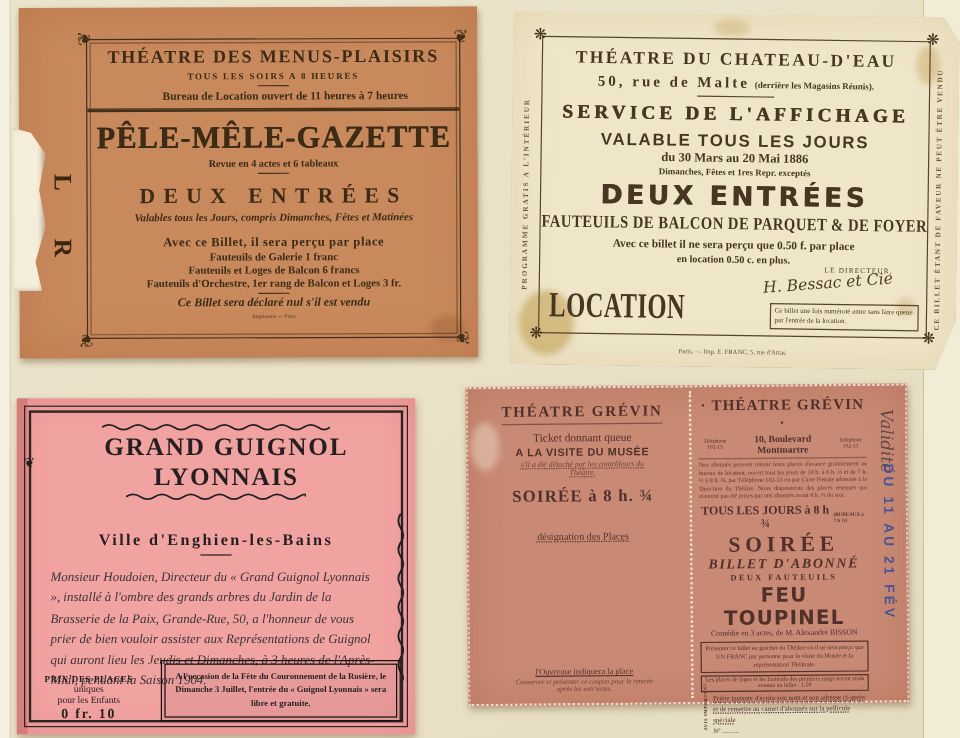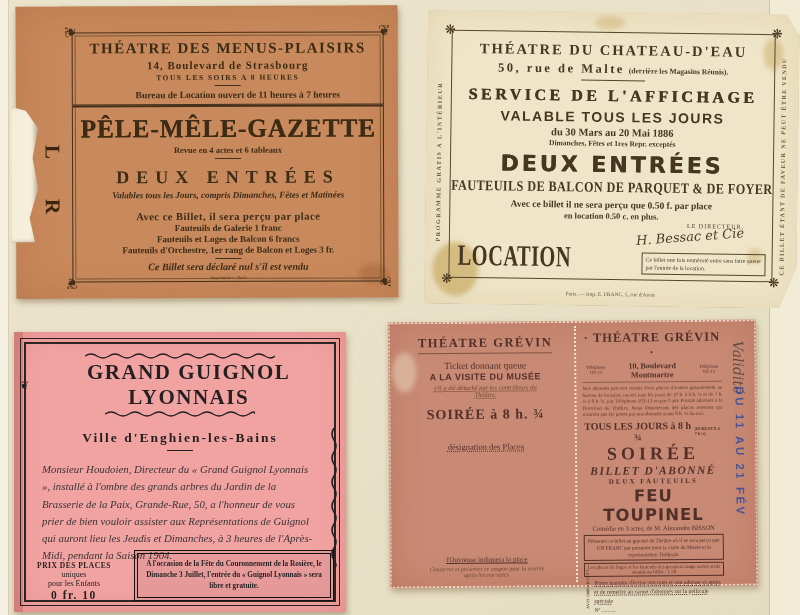--- a/index.html
+++ b/index.html
@@ -88,21 +88,21 @@
       box-shadow:1px 3px 6px rgba(80,45,15,.35), inset 0 0 30px rgba(185,75,70,.25);}
   .t3::before{content:"";position:absolute;left:0;top:0;bottom:0;width:9px;background:rgba(170,65,55,.28);}
   .t3-frame{position:absolute;inset:6px;border:1px solid #2a2423;box-sizing:border-box;}
   .t3-frame::after{content:"";position:absolute;inset:3px;border:2px solid #2a2423;pointer-events:none;}
   .t3-inner{position:absolute;inset:6px;display:flex;flex-direction:column;align-items:center;}
   .t3-wave{display:block;margin:0 auto;}
   .t3-titlewrap{margin-top:14px;text-align:center;}
   .t3-titlerow{display:flex;align-items:center;justify-content:center;gap:8px;}
   .t3-orn{font-family:"DejaVu Sans",sans-serif;font-size:11px;line-height:1;letter-spacing:0;}
   .t3-title{font-weight:bold;font-size:21px;letter-spacing:1.5px;}
-  .t3-city{margin-top:12px;font-size:13.5px;letter-spacing:2px;font-weight:bold;}
+  .t3-city{margin-top:24px;font-size:13.5px;letter-spacing:2px;font-weight:bold;}
   .t3-cityline{width:26px;border-top:1px solid #241f20;margin:4px auto 0;}
   .t3-letter{width:276px;margin:10px auto 0;font-style:italic;font-size:10.8px;line-height:1.6;color:#3a3336;text-align:left;}
   .t3-vwave{position:absolute;right:7px;top:96px;}
   .t3-bottom{position:absolute;left:12px;right:12px;bottom:11px;display:flex;gap:12px;align-items:flex-end;}
   .t3-prices{width:96px;text-align:center;}
   .t3-pt{font-weight:bold;font-size:7.5px;letter-spacing:.5px;}
   .t3-pl{font-size:8px;}
   .t3-pv{font-weight:bold;font-size:11.5px;letter-spacing:1.5px;margin-top:1px;}
   .t3-box{flex:1;border:4px double #16120f;padding:5px 7px;font-weight:bold;font-size:7.2px;line-height:1.55;text-align:center;background:rgba(40,20,20,.05);}
 
@@ -158,21 +158,20 @@
 <section class="t1">
   <div class="t1-tear"></div>
   <div class="t1-lr vt">L R</div>
   <div class="stain" style="right:10px;bottom:14px;width:30px;height:20px;background:rgba(110,60,20,.22);"></div>
   <div class="t1-frame">
     <span class="orn o-tl">❦</span>
     <span class="orn o-tr">❦</span>
     <span class="orn o-bl">❦</span>
     <span class="orn o-br">❦</span>
     <div class="t1-title">THÉATRE DES MENUS-PLAISIRS</div>
-    <div class="t1-address">14, Boulevard de Strasbourg</div>
     <div class="t1-sched">TOUS LES SOIRS A 8 HEURES</div>
     <div class="sep-sm"></div>
     <div class="t1-bureau">Bureau de Location ouvert de 11 heures à 7 heures</div>
     <div class="rule-heavy"></div>
     <div class="t1-show">PÊLE-MÊLE-GAZETTE</div>
     <div class="t1-sub">Revue en 4 actes et 6 tableaux</div>
     <div class="sep-sm"></div>
     <div class="t1-entries">DEUX ENTRÉES</div>
     <div class="t1-valid">Valables tous les Jours, compris Dimanches, Fêtes et Matinées</div>
     <div class="t1-notice">Avec ce Billet, il sera perçu par place</div>

